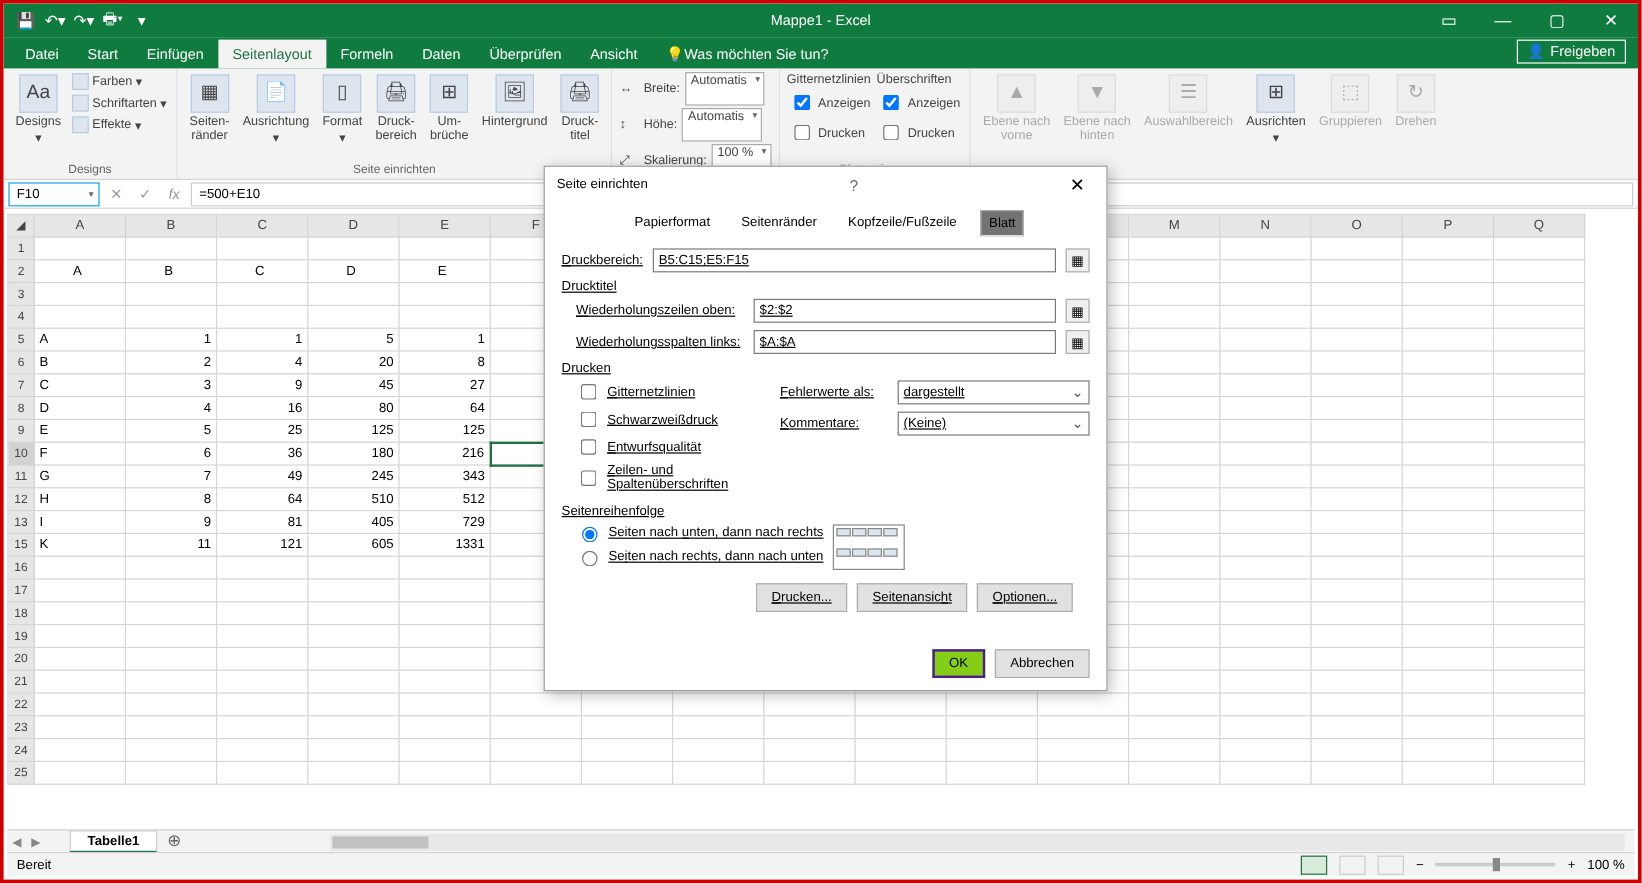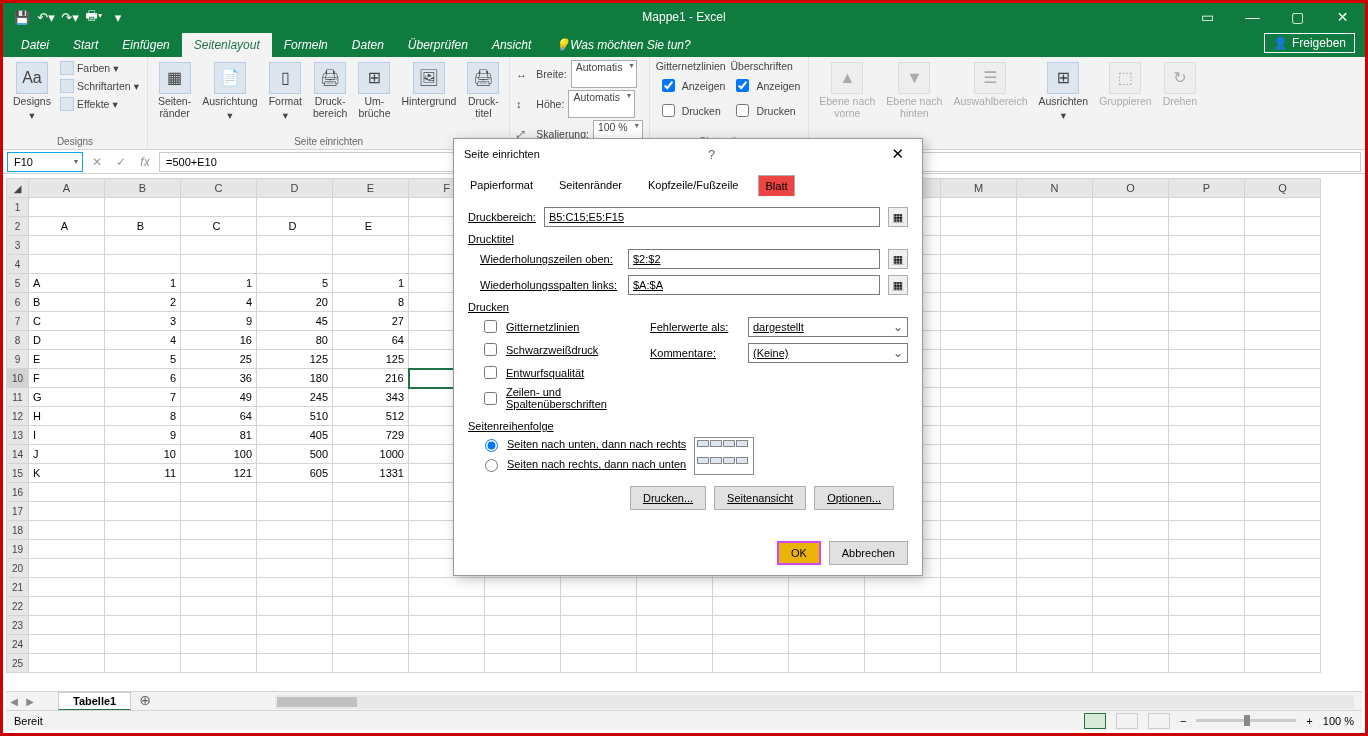--- a/index.html
+++ b/index.html
@@ -8,21 +8,21 @@
 
 .titlebar { height: 28px; background: #0f7b3e; display: flex; align-items: center; position: relative; }
 .qat { display: flex; gap: 2px; padding-left: 8px; }
 .qat-btn { width: 22px; height: 22px; display: flex; align-items: center; justify-content: center; color: #fff; font-size: 13px; cursor: pointer; }
 .win-title { position: absolute; left: 50%; transform: translateX(-50%); color: #fff; font-size: 12px; }
 .win-controls { position: absolute; right: 0; display: flex; }
 .win-btn { width: 45px; height: 28px; display: flex; align-items: center; justify-content: center; color: #fff; font-size: 14px; cursor: pointer; }
 
 
 .ribbon-tabs { height: 26px; background: #0f7b3e; display: flex; align-items: flex-end; padding-left: 6px; position: relative; }
-.rtab { padding: 4px 12px; color: #fff; font-size: 12px; cursor: pointer; height: 24px; display: flex; align-items: center; font-style: italic; }
+.rtab { padding: 4px 12px; color: #fff; font-size: 12px; cursor: pointer; height: 24px; display: flex; align-items: center; }
 .rtab.active { background: #f3f3f3; color: #217346; }
 .share-area { position: absolute; right: 10px; top: 2px; display: flex; align-items: center; gap: 4px; color: #fff; font-size: 12px; }
 .share-btn { border: 1px solid #fff; padding: 2px 8px; cursor: pointer; display: flex; align-items: center; gap: 4px; }
 
 
 .ribbon { height: 93px; background: #f3f3f3; border-bottom: 1px solid #d4d4d4; display: flex; }
 .rgroup { border-right: 1px solid #e1e1e1; padding: 3px 6px 2px; display: flex; flex-direction: column; justify-content: space-between; }
 .rgroup-body { display: flex; align-items: flex-start; gap: 3px; }
 .rgroup-label { font-size: 10px; color: #666; text-align: center; }
 .rbtn-lg { display: flex; flex-direction: column; align-items: center; gap: 2px; font-size: 10.5px; color: #444; padding: 2px 4px; cursor: pointer; text-align: center; line-height: 1.1; }
@@ -71,42 +71,42 @@
 .viewbtn { width: 22px; height: 16px; border: 1px solid #ccc; cursor: pointer; }
 .viewbtn.active { border-color: #217346; background: #d8ead8; }
 .zoomslider { width: 100px; height: 3px; background: #ccc; position: relative; }
 .zoomslider::after { content: ""; position: absolute; left: 48px; top: -4px; width: 6px; height: 11px; background: #888; }
 
 
 .dialog { position: absolute; left: 450px; top: 135px; width: 470px; background: #fff; border: 1px solid #999; box-shadow: 3px 3px 12px rgba(0,0,0,0.25); font-size: 11px; }
 .dlg-title { height: 30px; display: flex; align-items: center; padding: 0 10px; }
 .dlg-close { margin-left: auto; font-size: 15px; cursor: pointer; padding: 4px 8px; }
 .dlg-help { font-size: 13px; color: #666; margin-left: auto; padding: 4px 8px; cursor: pointer; }
-.dlg-tabs { display: flex; padding: 6px 10px 0; gap: 14px; }
+.dlg-tabs { display: flex; padding: 6px 10px 0; gap: 14px; justify-content: center; }
 .dlg-tab { padding: 4px 6px; cursor: pointer; }
-.dlg-tab.active { border: 1px solid #adadad; border-bottom-color: #fff; background: #ef4444; }
+.dlg-tab.active { border: 1px solid #adadad; border-bottom-color: #fff; background: #737373; }
 .dlg-body { padding: 10px 14px; text-decoration: underline; }
 .dlg-row { display: flex; align-items: center; gap: 8px; margin-bottom: 6px; }
 .dlg-label { width: 140px; }
 .dlg-input { flex: 1; height: 20px; border: 1px solid #7a7a7a; padding: 0 4px; font-size: 11px; }
 .dlg-rangebtn { width: 20px; height: 20px; border: 1px solid #adadad; cursor: pointer; display: inline-flex; align-items: center; justify-content: center; background: #f0f0f0; }
 .dlg-section { margin: 6px 0 4px; }
 .dlg-indent { padding-left: 12px; }
 .dlg-chk { display: flex; align-items: center; gap: 6px; margin-bottom: 4px; }
 .dlg-radio { display: flex; align-items: center; gap: 6px; margin-bottom: 4px; }
 .dlg-cols { display: flex; gap: 20px; }
 .dlg-colL { flex: 1; }
 .dlg-colR { flex: 1; }
 .dlg-combo { width: 160px; height: 20px; border: 1px solid #7a7a7a; padding: 0 16px 0 4px; position: relative; font-size: 11px; display: flex; align-items: center; cursor: pointer; }
 .dlg-combo::after { content: "⌄"; position: absolute; right: 4px; font-size: 12px; color: #555; }
 .dlg-order-img { width: 60px; height: 38px; border: 1px solid #888; margin-left: 8px; display: inline-flex; flex-wrap: wrap; padding: 2px; gap: 1px; }
 .dlg-order-img span { width: 12px; height: 7px; background: #dde6ef; border: 1px solid #888; }
 .dlg-btnrow { display: flex; justify-content: flex-end; gap: 8px; padding: 10px 14px; }
 .dlg-btn { height: 24px; padding: 0 12px; border: 1px solid #adadad; background: #e1e1e1; font-size: 11px; cursor: pointer; }
-.dlg-btn.primary { border: 2px solid #d946ef; background: #eab308; }
+.dlg-btn.primary { border: 2px solid #4c1d95; background: #84cc16; }
 .u { text-decoration: underline; }
 </style>
 </head>
 <body>
 
 <div class="titlebar">
   <div class="qat">
     <div class="qat-btn">💾</div>
     <div class="qat-btn">↶▾</div>
     <div class="qat-btn">↷▾</div>
@@ -550,40 +550,20 @@
           <td class=" "></td>
           <td class=" "></td>
         </tr>
         <tr>
           <th class="rowhdr ">13</th>
           <td class="left ">I</td>
           <td class=" ">9</td>
           <td class=" ">81</td>
           <td class=" ">405</td>
           <td class=" ">729</td>
-          <td class=" "></td>
-          <td class=" "></td>
-          <td class=" "></td>
-          <td class=" "></td>
-          <td class=" "></td>
-          <td class=" "></td>
-          <td class=" "></td>
-          <td class=" "></td>
-          <td class=" "></td>
-          <td class=" "></td>
-          <td class=" "></td>
-          <td class=" "></td>
-        </tr>
-        <tr>
-          <th class="rowhdr ">14</th>
-          <td class="left ">J</td>
-          <td class=" ">10</td>
-          <td class=" ">100</td>
-          <td class=" ">500</td>
-          <td class=" ">1000</td>
           <td class=" "></td>
           <td class=" "></td>
           <td class=" "></td>
           <td class=" "></td>
           <td class=" "></td>
           <td class=" "></td>
           <td class=" "></td>
           <td class=" "></td>
           <td class=" "></td>
           <td class=" "></td>

